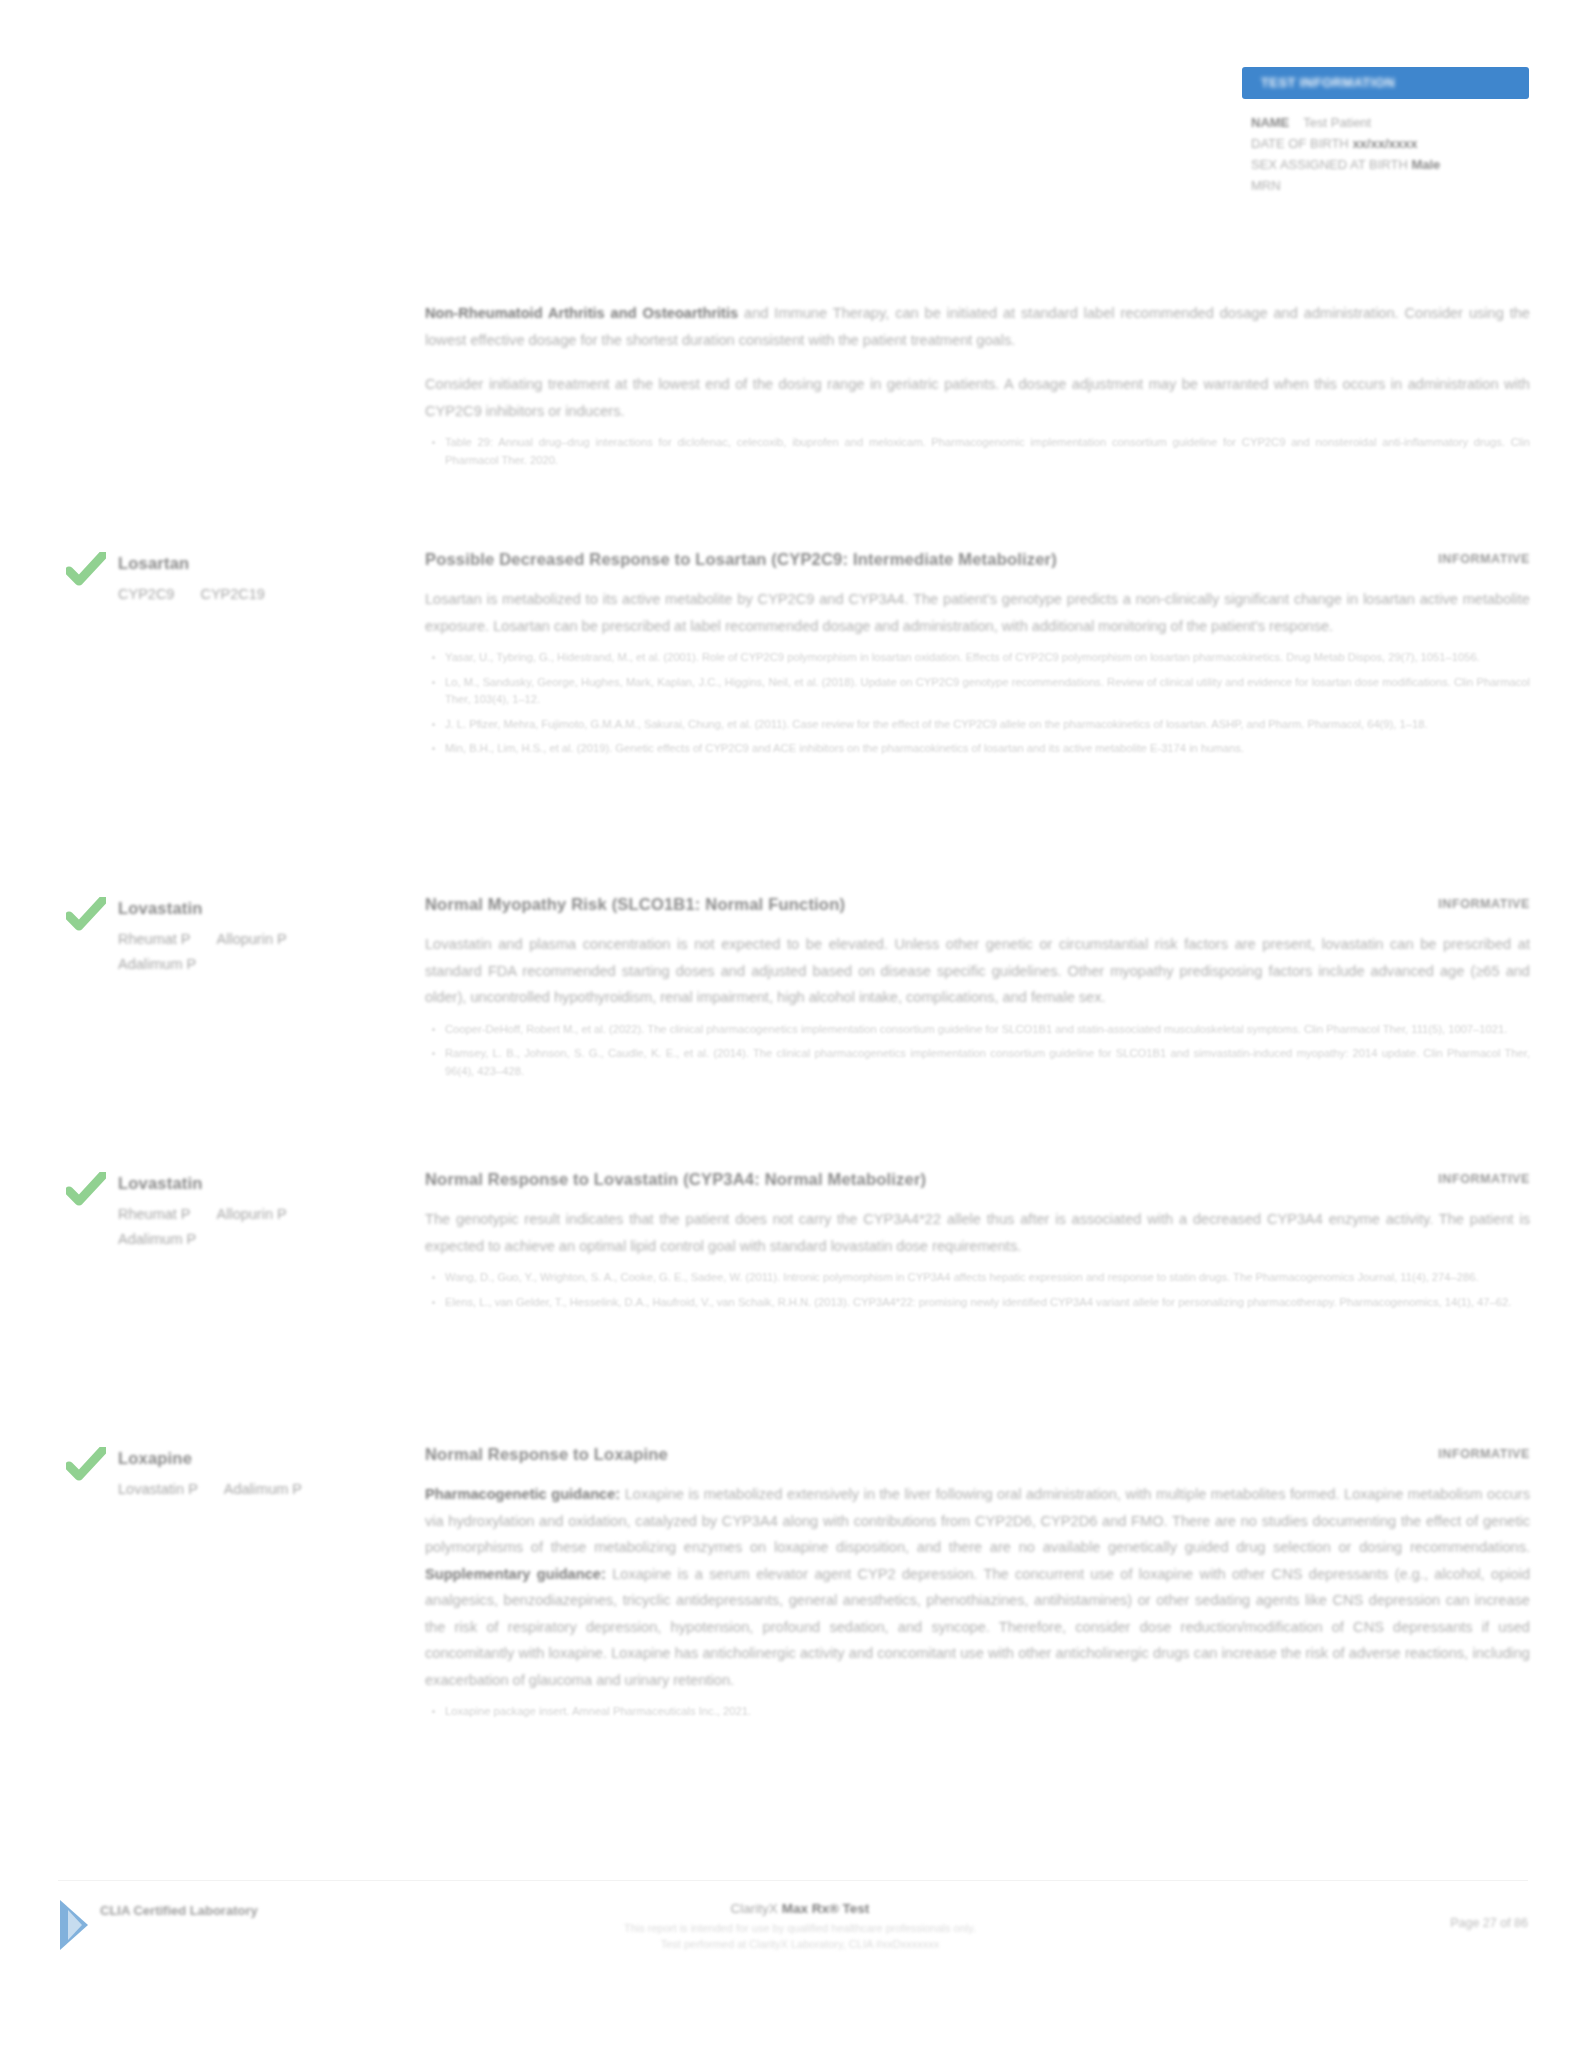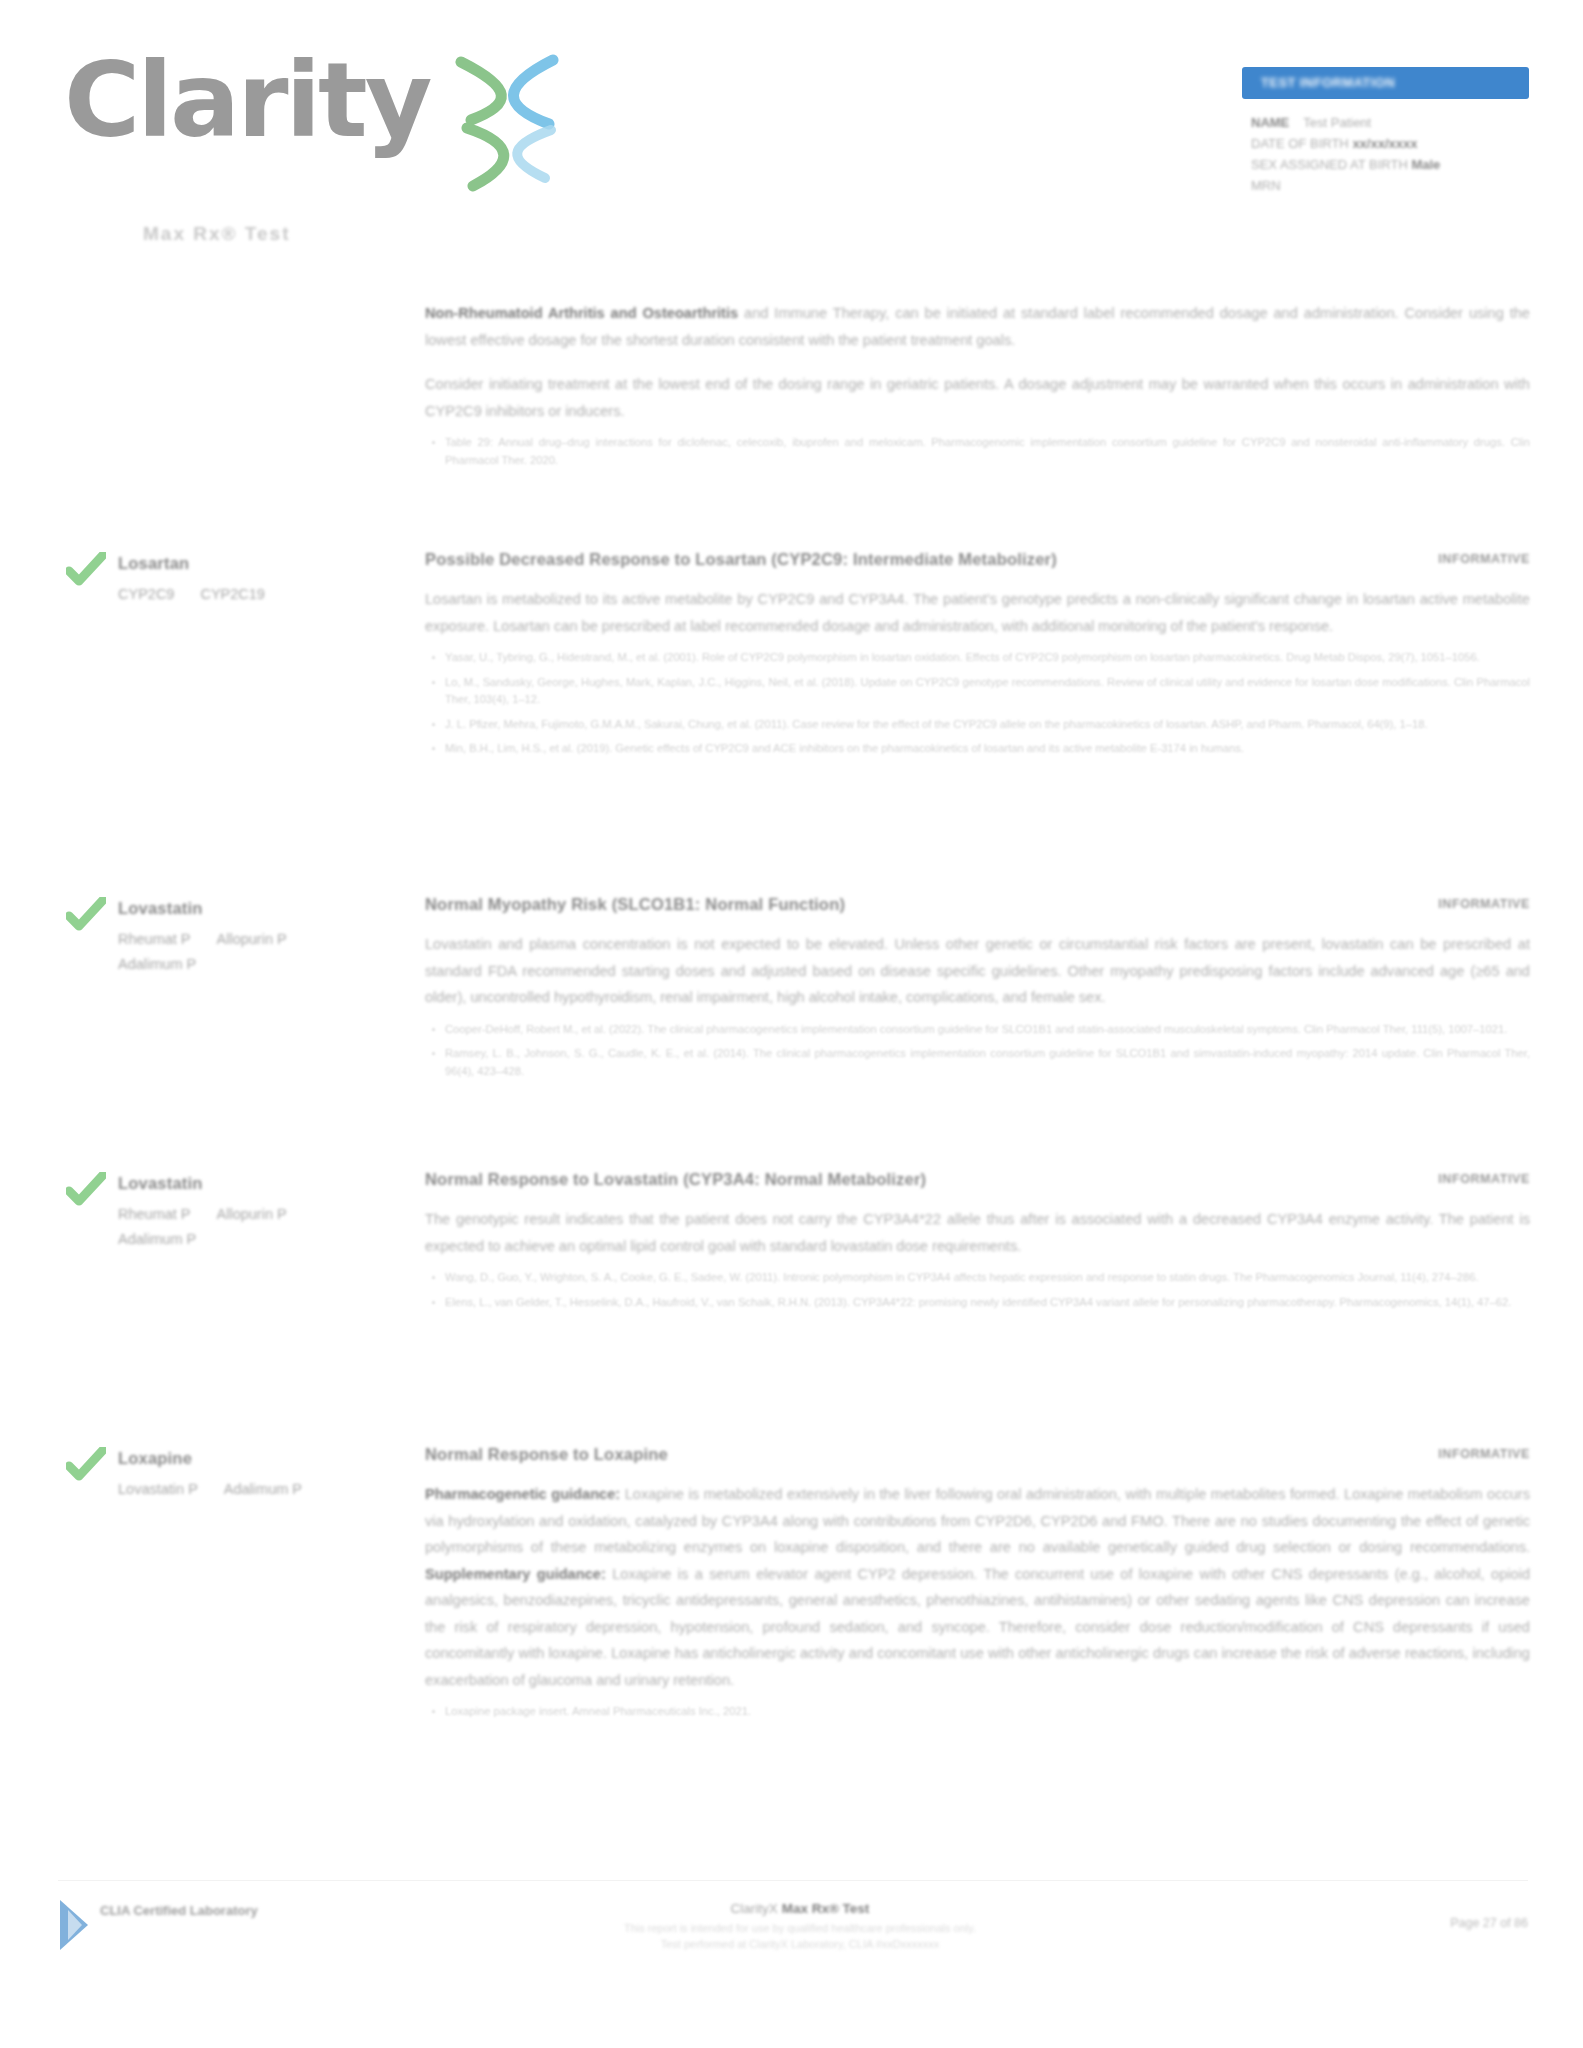--- a/index.html
+++ b/index.html
@@ -106,30 +106,20 @@
     filter:blur(1.5px);
   }
 </style>
 </head>
 <body>
 
 <div class="page">
 
   <div class="header">
 
-    <div class="logo-wrap">
-      <div class="logo-word">Clarity</div>
-      <svg class="logo-helix" viewBox="0 0 110 140">
-        <path d="M8 8 C 60 34, 60 50, 18 66" stroke="#8bc48b" stroke-width="11" fill="none" stroke-linecap="round"></path>
-        <path d="M100 6 C 48 32, 48 52, 96 70" stroke="#7ec4e8" stroke-width="11" fill="none" stroke-linecap="round"></path>
-        <path d="M14 74 C 62 90, 62 110, 20 132" stroke="#8bc48b" stroke-width="11" fill="none" stroke-linecap="round"></path>
-        <path d="M98 76 C 54 92, 54 106, 92 124" stroke="#a9d8ef" stroke-width="10" fill="none" stroke-linecap="round" opacity=".85"></path>
-      </svg>
-      <div class="logo-tagline">Max Rx® Test</div>
-    </div>
 
     <div class="hdr-box">
       <div class="hdr-banner">
         <span class="hdr-banner-label">TEST INFORMATION</span>
       </div>
       <div class="hdr-meta">
         <div class="hdr-line">
           <b>NAME</b><span class="sep"></span><span>Test Patient</span>
         </div>
         <div class="hdr-line">

